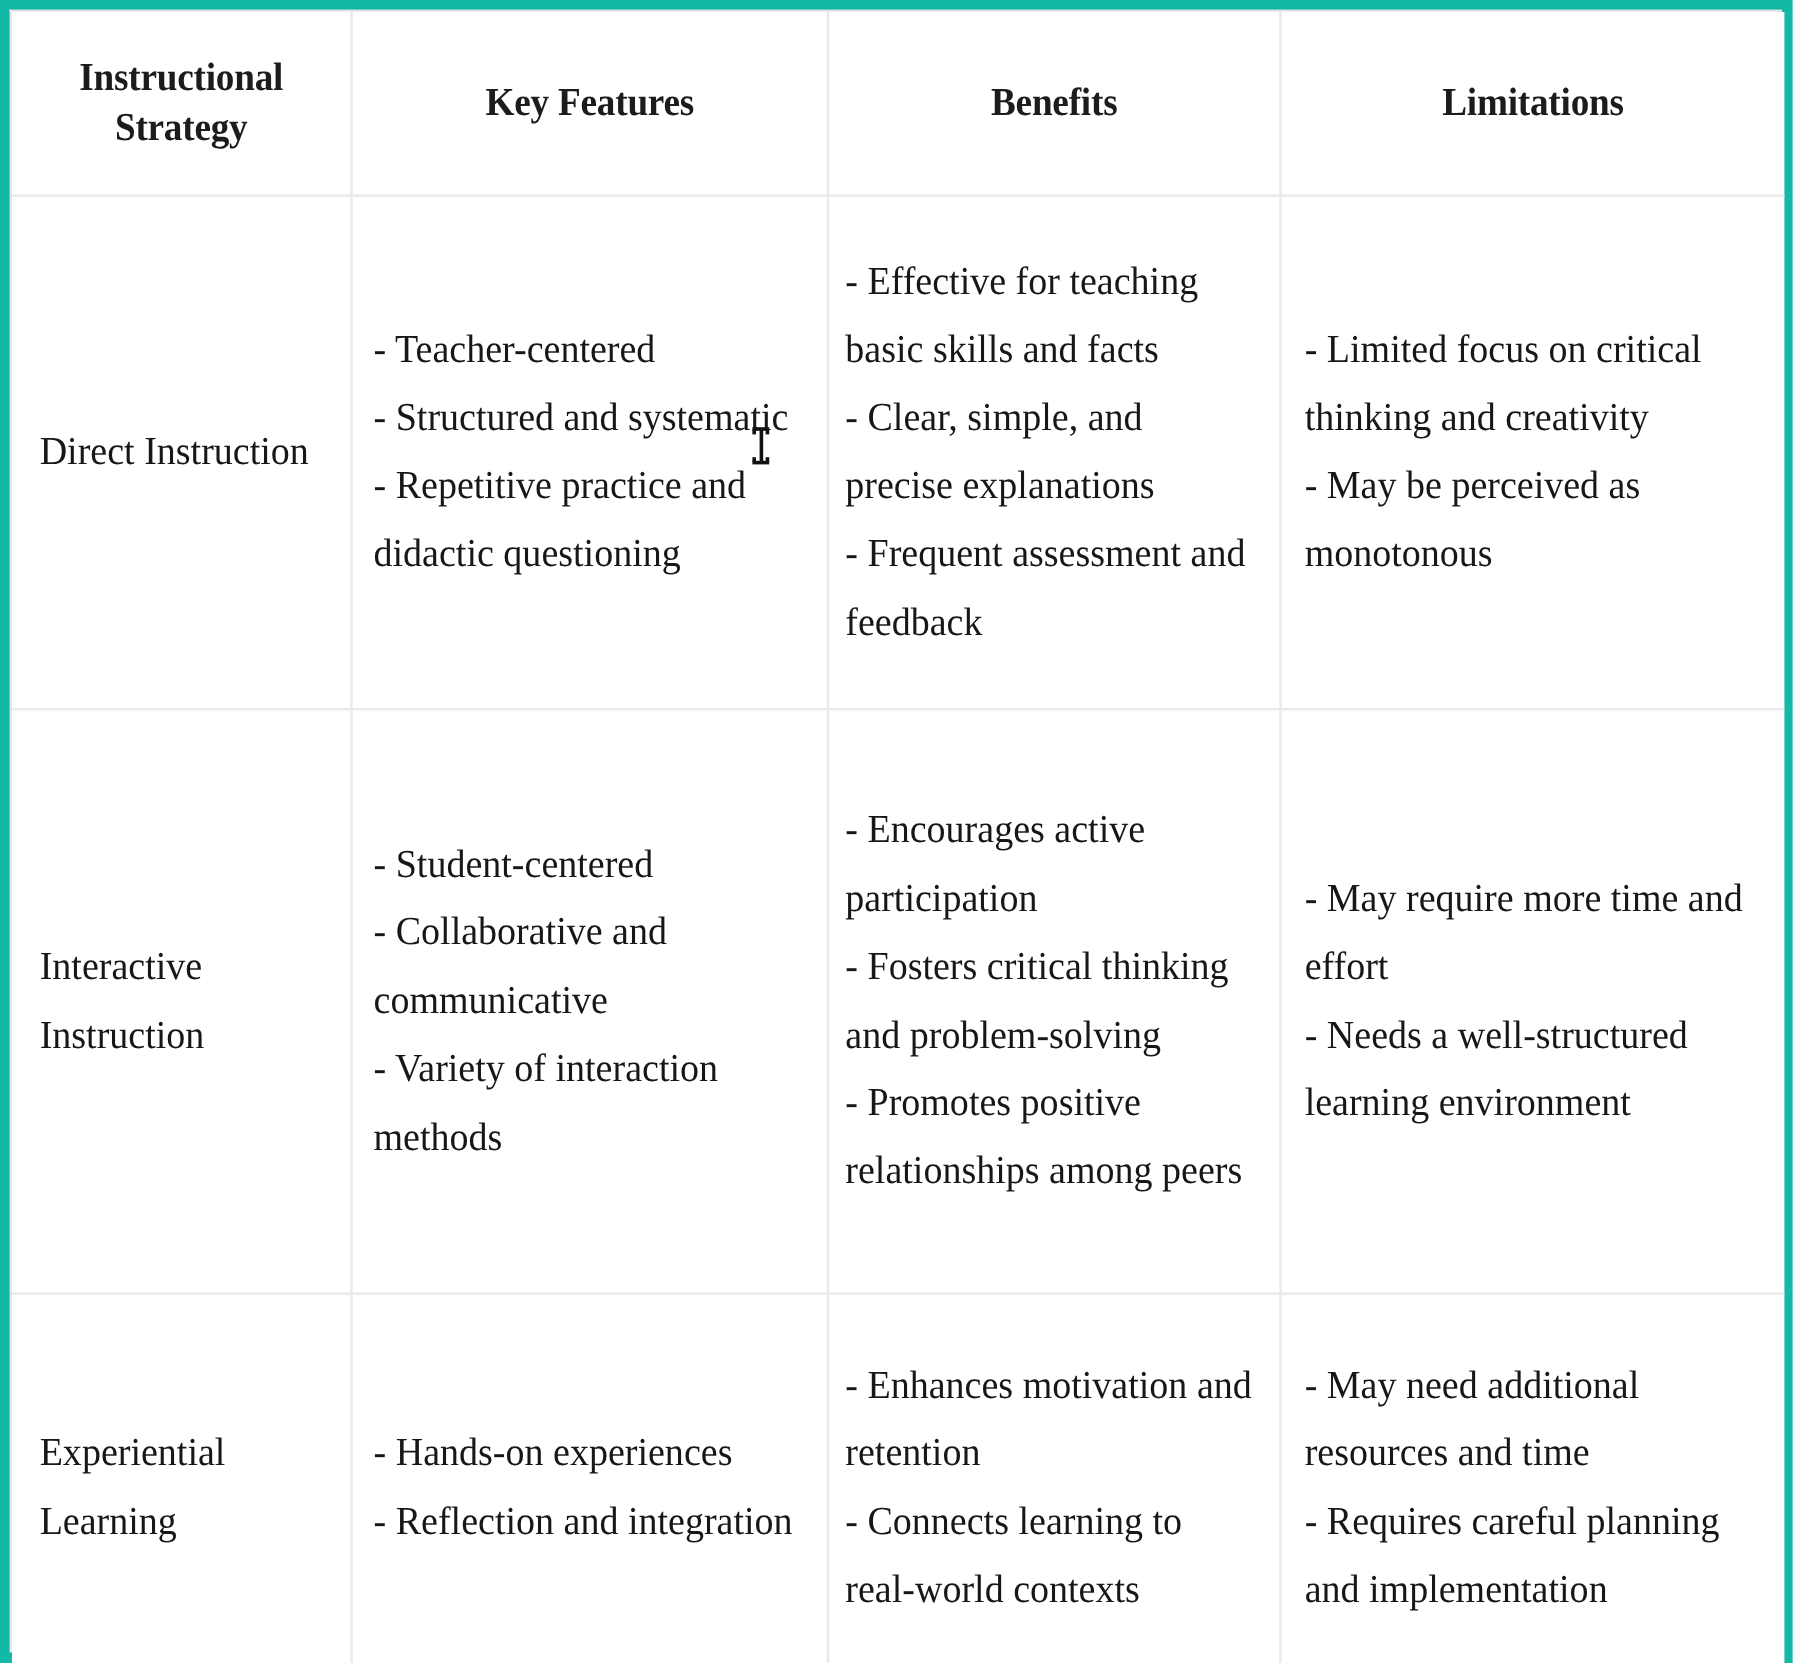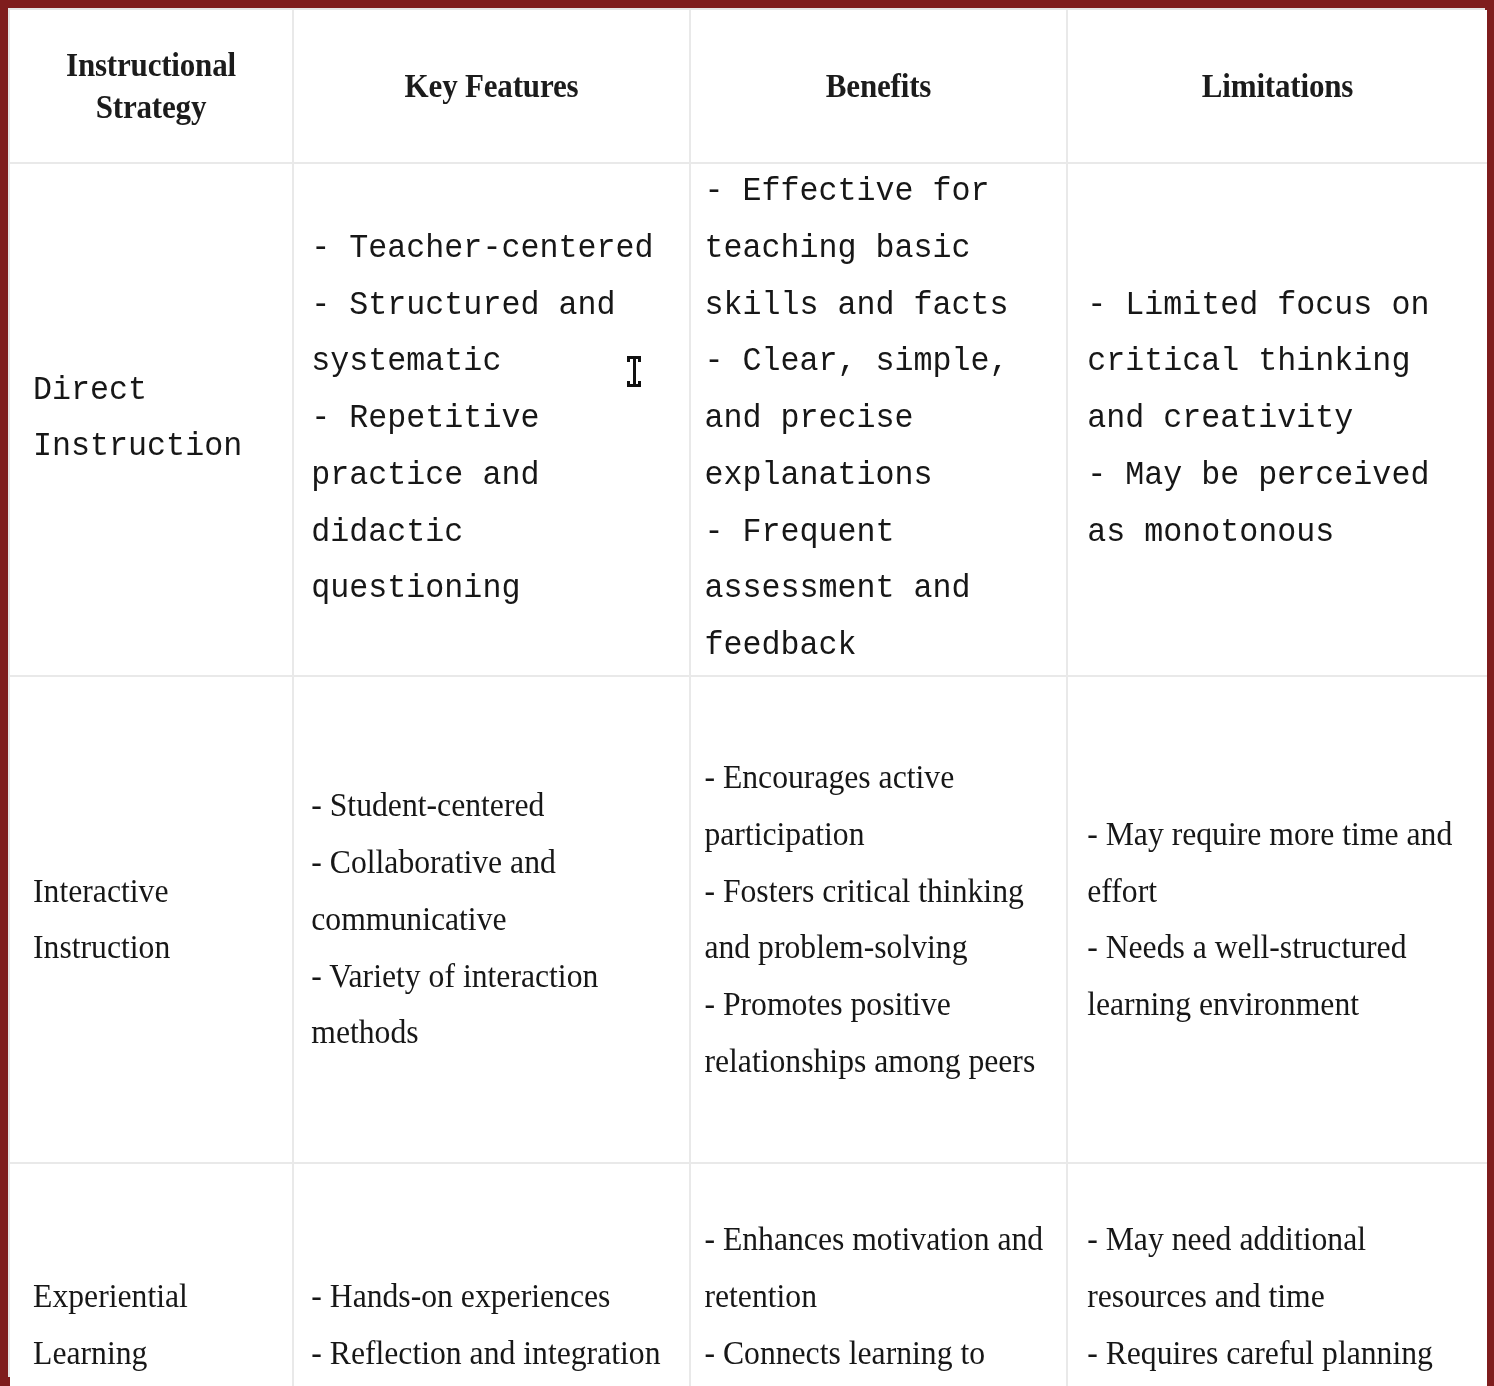--- a/index.html
+++ b/index.html
@@ -13,21 +13,21 @@
     height: 1386px;
     font-family: "Liberation Serif", "DejaVu Serif", serif;
     overflow: hidden;
   }
 
   #page {
     position: relative;
     width: 1494px;
     height: 1386px;
     box-sizing: border-box;
-    background: #7f1d1d;
+    background: #14b8a6;
     padding: 8px 9px 9px 8px;
   }
 
   #table-frame {
     position: relative;
     width: 100%;
     height: 100%;
     background: #ffffff;
     box-sizing: border-box;
     border-top: 2px solid #e6e6e6;
@@ -91,21 +91,21 @@
     transform: scaleX(0.96);
     transform-origin: left center;
   }
 
   td.col-strategy   { }
   td.col-strategy .cell-text   { padding: 0 10px 0 24px; }
   td.col-features  .cell-text  { padding: 0 8px 0 18px; }
   td.col-benefits  .cell-text  { padding: 0 6px 0 14px; }
   td.col-limits    .cell-text  { padding: 0 8px 0 20px; }
 
-  tr.row-direct        td { height: 426px; font-family: Liberation Mono, monospace; }
+  tr.row-direct        td { height: 426px; }
   tr.row-interactive   td { height: 485px; }
   tr.row-experiential  td { height: 322px; }
 
   
   #text-cursor {
     position: absolute;
     left: 617px;
     top: 345px;
     width: 14px;
     height: 33px;

